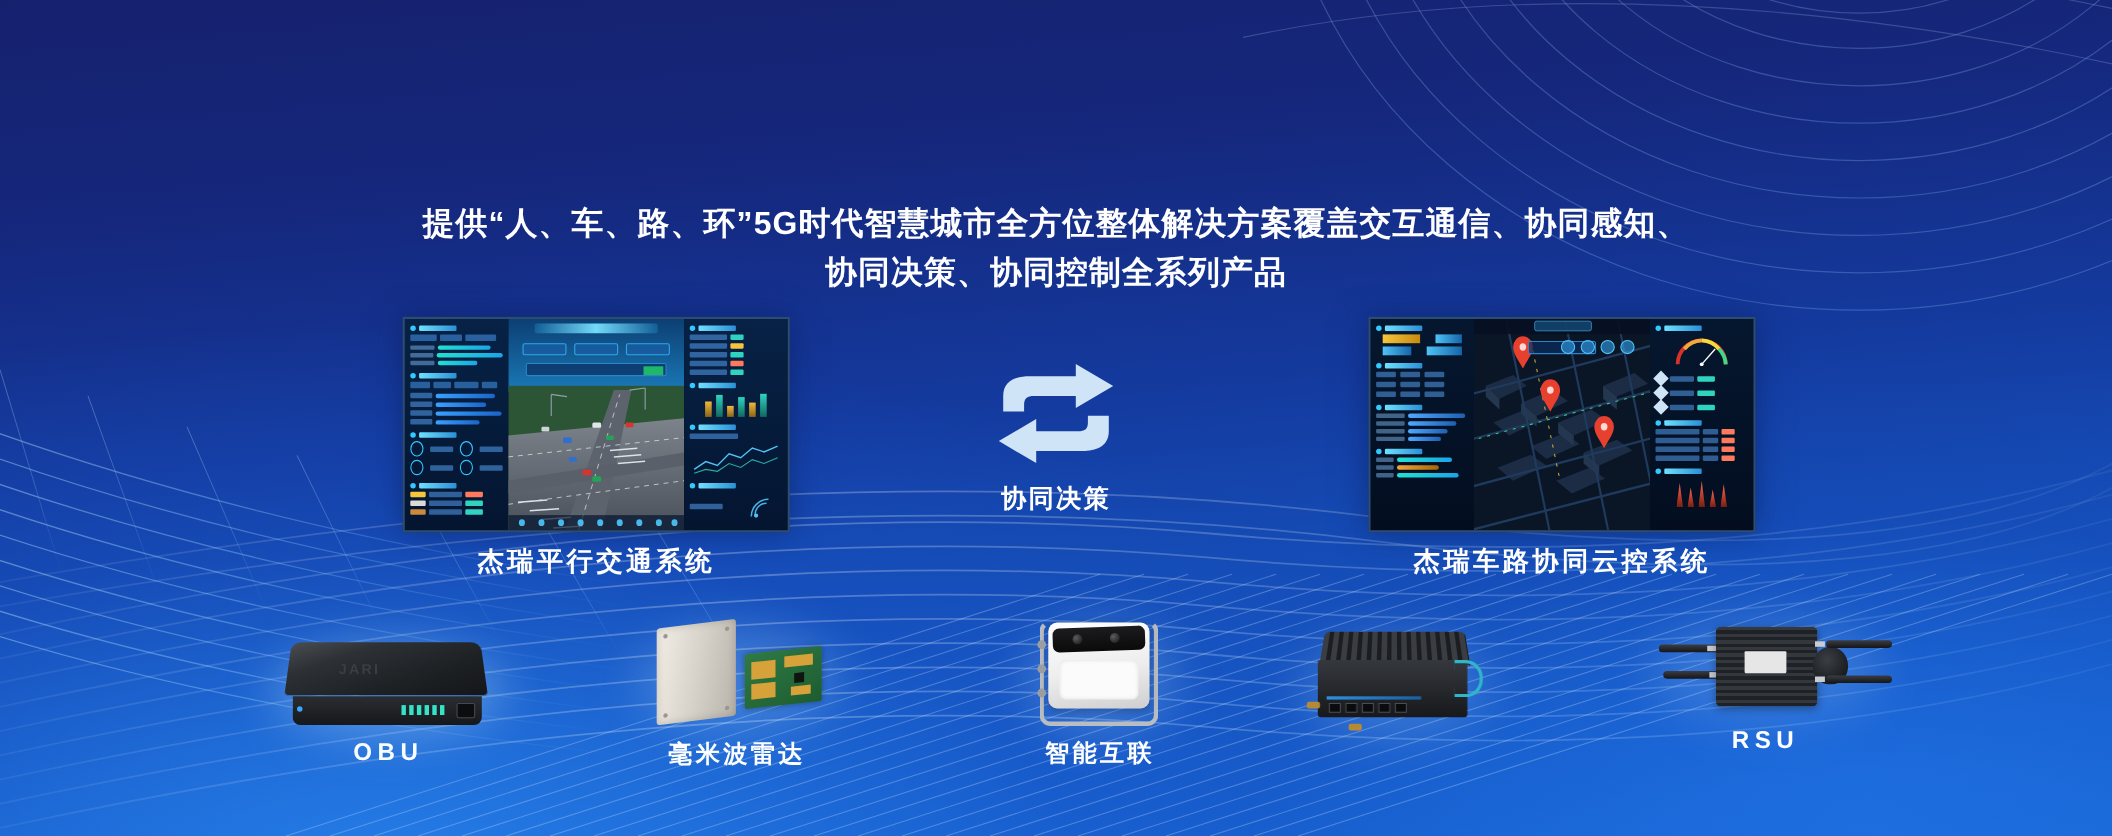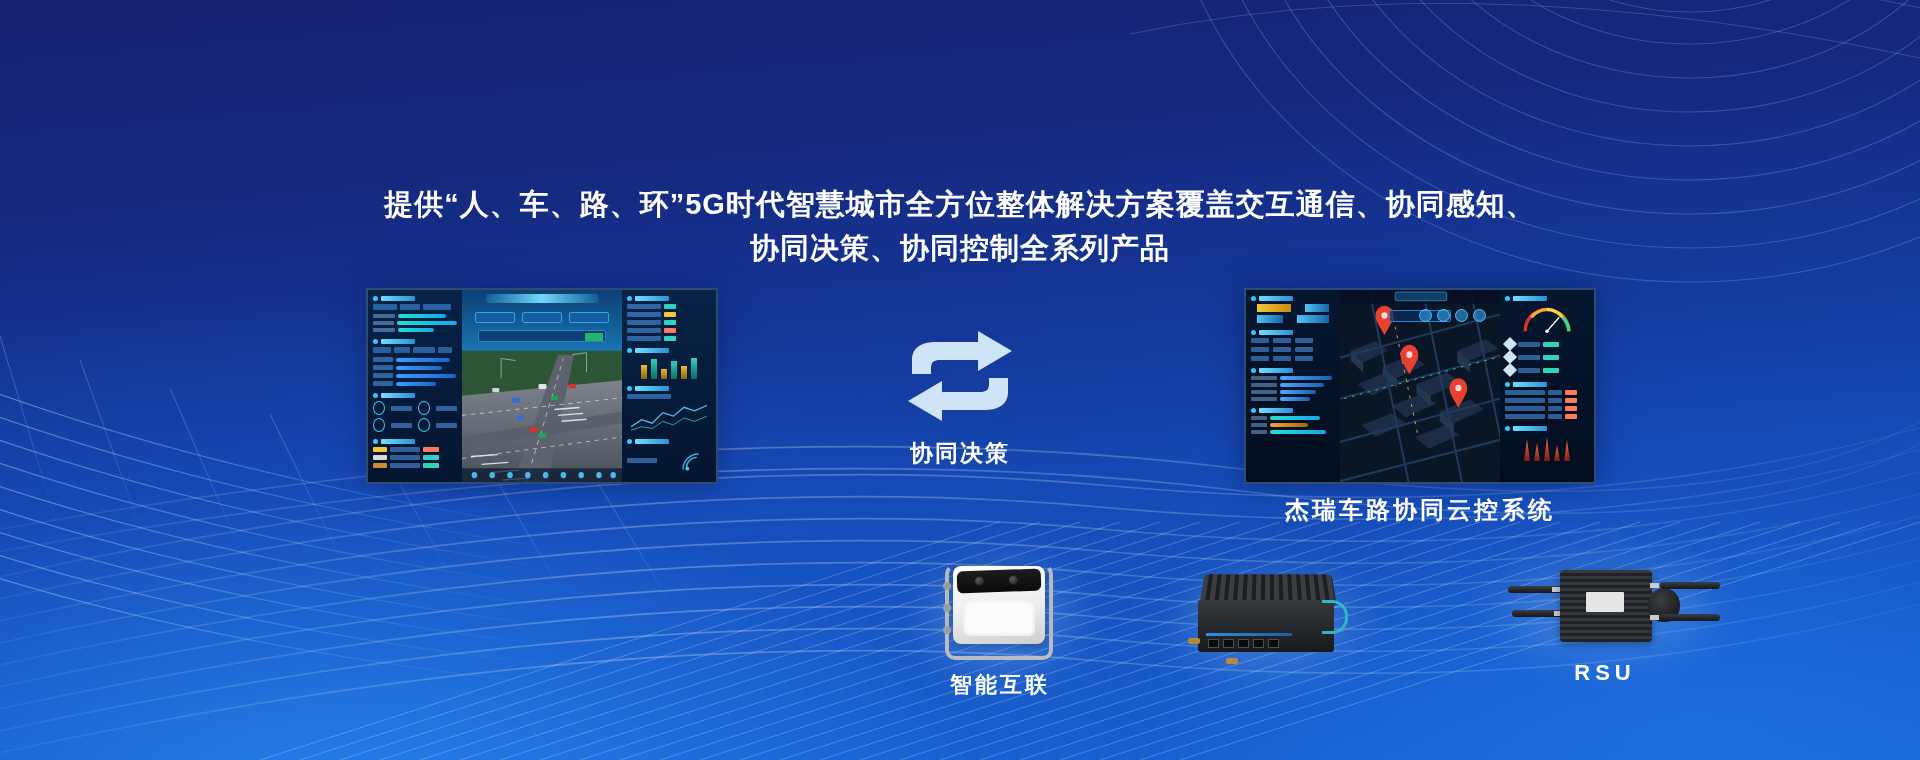--- a/index.html
+++ b/index.html
@@ -545,20 +545,21 @@
                 <path d="M6 24 A 12 12 0 0 1 18 12"></path>
                 <path d="M2 26 A 18 18 0 0 1 20 8"></path>
               </g>
               <circle cx="7" cy="25" r="2.2" fill="#4fc3f7"></circle>
             </svg>
           </div>
         </div>
       </div>
     </div>
   </div>
+  <div class="caption left">杰瑞平行交通系统</div>
 
   <div class="screen right">
     <div class="dash">
       <div class="dcol side" style="background:linear-gradient(180deg,#05172f,#030d1f)">
         <div class="dpanel">
           <div class="dph">
               <span class="dot"></span>
               <span class="t"></span>
             </div>
           <div class="drow" style="justify-content:space-around">
@@ -772,21 +773,59 @@
       <svg viewBox="0 0 112 92" style="width:100%;height:100%;display:block">
         <path d="M8 30 C 8 16 20 12 32 12 L 74 12 L 74 1 L 108 21 L 74 41 L 74 30 L 36 30 C 30 30 27 32 27 38 L 27 44 L 8 44 Z" fill="#cfe4f7"></path>
         <path d="M104 62 C 104 76 92 80 80 80 L 38 80 L 38 91 L 4 71 L 38 51 L 38 62 L 76 62 C 82 62 85 60 85 54 L 85 48 L 104 48 Z" fill="#cfe4f7"></path>
       </svg>
     </div>
     <div class="extext">
       <div>协同决策</div>
     </div>
   </div>
 
-
+  <div class="prod" style="left:218px; top:575px; width:270px;">
+    <div class="glow" style="left:30px; top:12px; width:212px; height:82px; background:rgba(190,230,255,.35);"></div>
+    <div class="pimg obu" style="margin-left:38px">
+      <div class="top"></div>
+      <div class="brand">JARI</div>
+      <div class="front"></div>
+      <div class="bluedot"></div>
+      <div class="leds">
+          <i></i>
+          <i></i>
+          <i></i>
+          <i></i>
+          <i></i>
+          <i></i>
+        </div>
+      <div class="port"></div>
+    </div>
+    <div class="plabel">OBU</div>
+  </div>
+
+  <div class="prod" style="left:555px; top:565px; width:230px;">
+    <div class="glow" style="left:22px; top:6px; width:186px; height:96px; background:rgba(190,230,255,.22);"></div>
+    <div class="pimg radarbox" style="margin-left:42px">
+      <div class="encl">
+        <b style="left:6px;top:6px"></b>
+          <b style="right:6px;top:6px"></b>
+        <b style="left:6px;bottom:6px"></b>
+          <b style="right:6px;bottom:6px"></b>
+      </div>
+      <div class="pcb">
+        <span class="pad" style="left:6px;top:8px;width:22px;height:16px;"></span>
+        <span class="pad" style="left:6px;bottom:8px;width:22px;height:14px;"></span>
+        <span class="pad" style="right:8px;top:6px;width:26px;height:10px;"></span>
+        <span class="chip" style="right:16px;top:22px;width:9px;height:9px;"></span>
+        <span class="pad" style="right:10px;bottom:8px;width:18px;height:8px;"></span>
+      </div>
+    </div>
+    <div class="plabel cn">毫米波雷达</div>
+  </div>
 
   <div class="prod" style="left:885px; top:560px; width:230px;">
     <div class="glow" style="left:48px; top:8px; width:136px; height:100px; background:rgba(190,230,255,.22);"></div>
     <div class="pimg cam" style="margin-left:56px">
       <div class="bracket"></div>
       <div class="body"></div>
       <div class="lensbar">
           <i style="left:18px"></i>
           <i style="left:52px"></i>
         </div>

